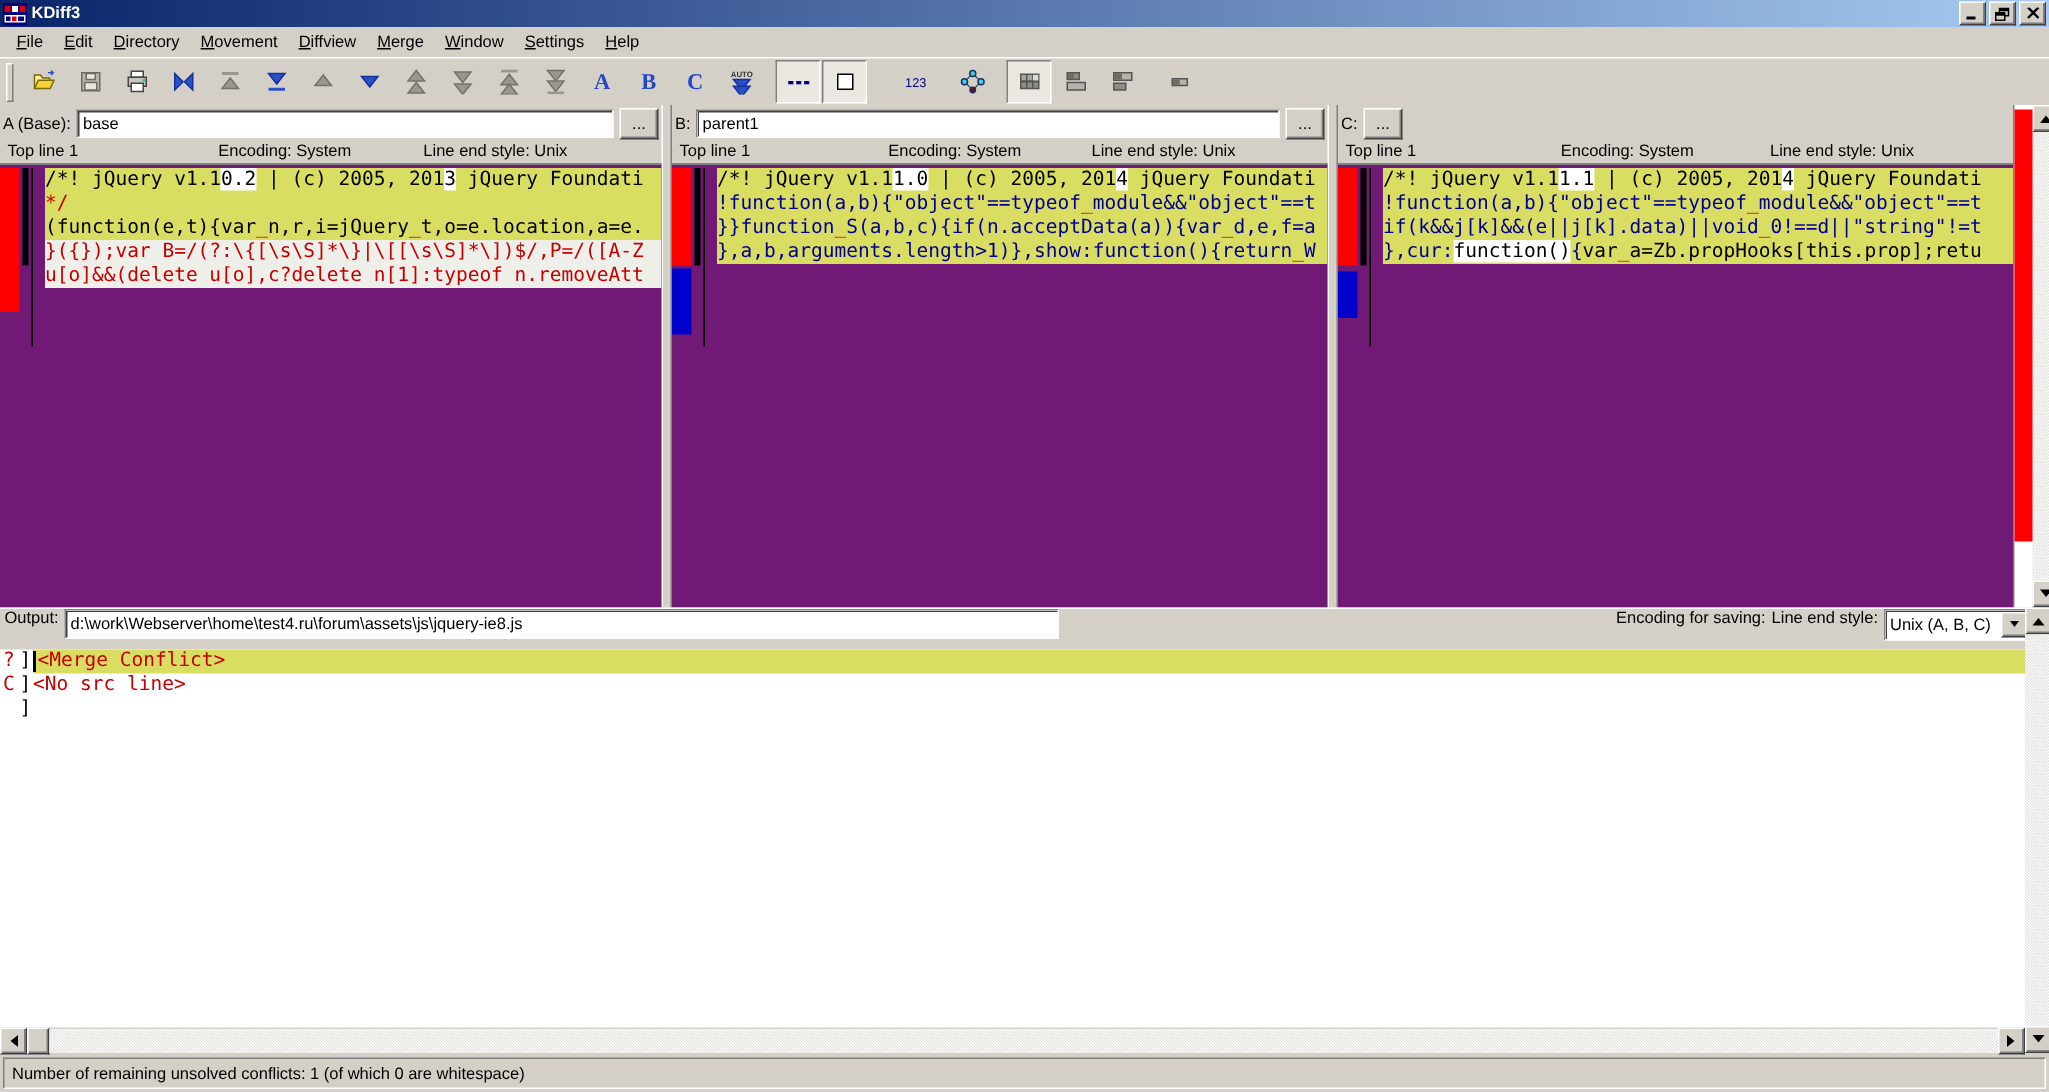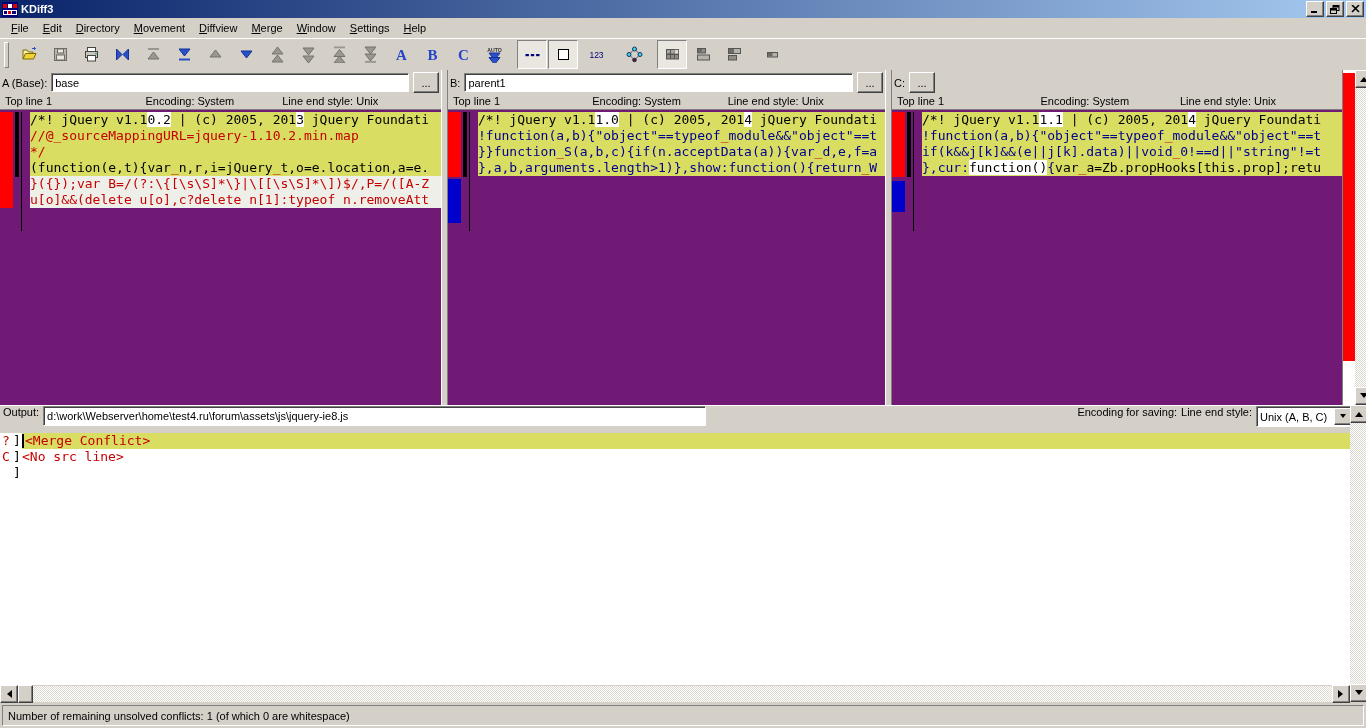--- a/index.html
+++ b/index.html
@@ -287,21 +287,21 @@
           </svg>
         </span>
       </span>
       <span class="tbtn pressed">
         <span class="tbi">
           <svg width="17" height="17" viewBox="0 0 17 17">
             <rect x="3.5" y="3.5" width="10" height="10" fill="#fff" stroke="#000"></rect>
           </svg>
         </span>
       </span>
-      <span class="tbtn" style="margin-left: 2px;">
+      <span class="tbtn" style="margin-left: 16px;">
         <span class="tbi">
           <svg width="17" height="17" viewBox="0 0 17 17">
             <text x="8.5" y="12" text-anchor="middle" font-size="8.5" fill="#000080" font-family="Liberation Sans" ,sans-serif="">123</text>
           </svg>
         </span>
       </span>
       <span class="tbtn" style="margin-left: 7px;">
         <span class="tbi">
           <svg width="17" height="17" viewBox="0 0 17 17">
             <path d="M8.5 3 L14 8.5 L8.5 14 L3 8.5 Z" fill="none" stroke="#556"></path>
@@ -371,21 +371,20 @@
           <span class="pi-r">Line end style: Unix</span>
         </div>
         <div class="pane-text">
           <div class="ind-col">
             <div class="ind-bar" style="height: 96px; background: rgb(255, 0, 0);"></div>
           </div>
           <div class="gut-thick" style="height: 65px;"></div>
           <div class="gut-thin" style="height: 119px;"></div>
           <div class="code">
             <div class="cline hlrow"><span class="ck">/*! jQuery v1.1</span><span class="ck seg-hl">0.2</span><span class="ck"> | (c) 2005, 201</span><span class="ck seg-hl">3</span><span class="ck"> jQuery Foundati</span></div>
-            <div class="cline hlrow"><span class="cr">//@_sourceMappingURL=jquery-1.10.2.min.map</span></div>
             <div class="cline hlrow"><span class="cr">*/</span></div>
             <div class="cline hlrow"><span class="ck">(function(e,t){var</span><span class="cr">_</span><span class="ck">n,r,i=jQuery</span><span class="cr">_</span><span class="ck">t,o=e.location,a=e.</span></div>
             <div class="cline grayrow"><span class="cr">}({});var B=/(?:\{[\s\S]*\}|\[[\s\S]*\])$/,P=/([A-Z</span></div>
             <div class="cline grayrow"><span class="cr">u[o]&amp;&amp;(delete u[o],c?delete n[1]:typeof n.removeAtt</span></div>
           </div>
         </div>
       </span>
       <span class="vsplit"></span>
       <span class="pane" style="width: 437px;">
         <div class="pane-head">

